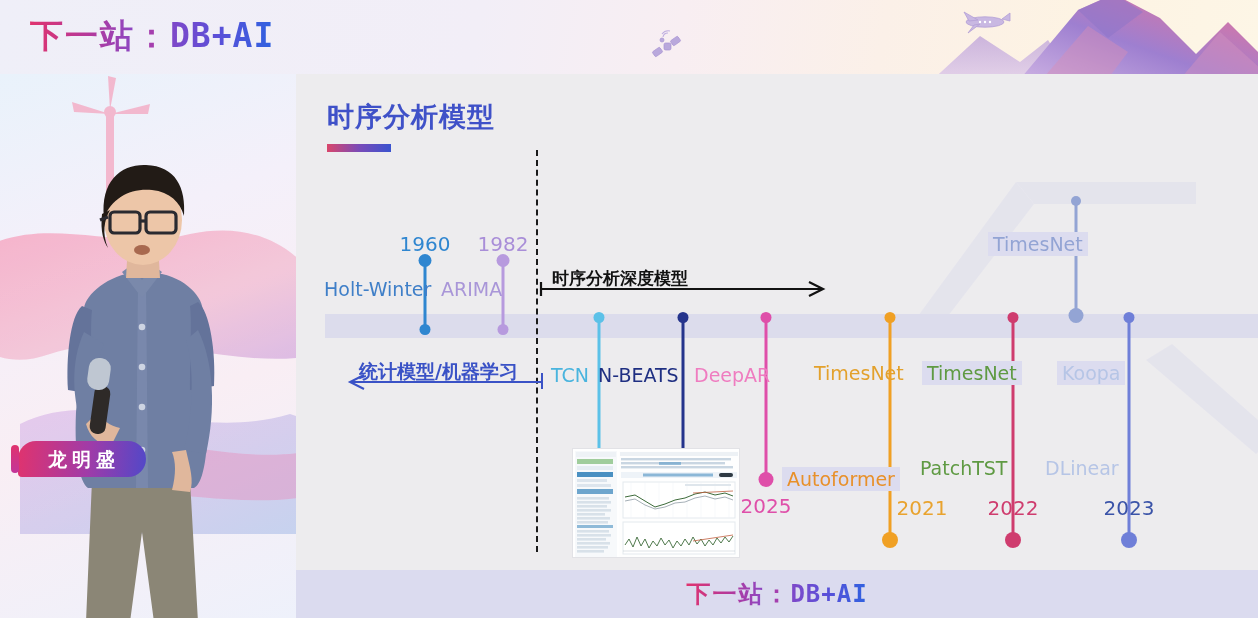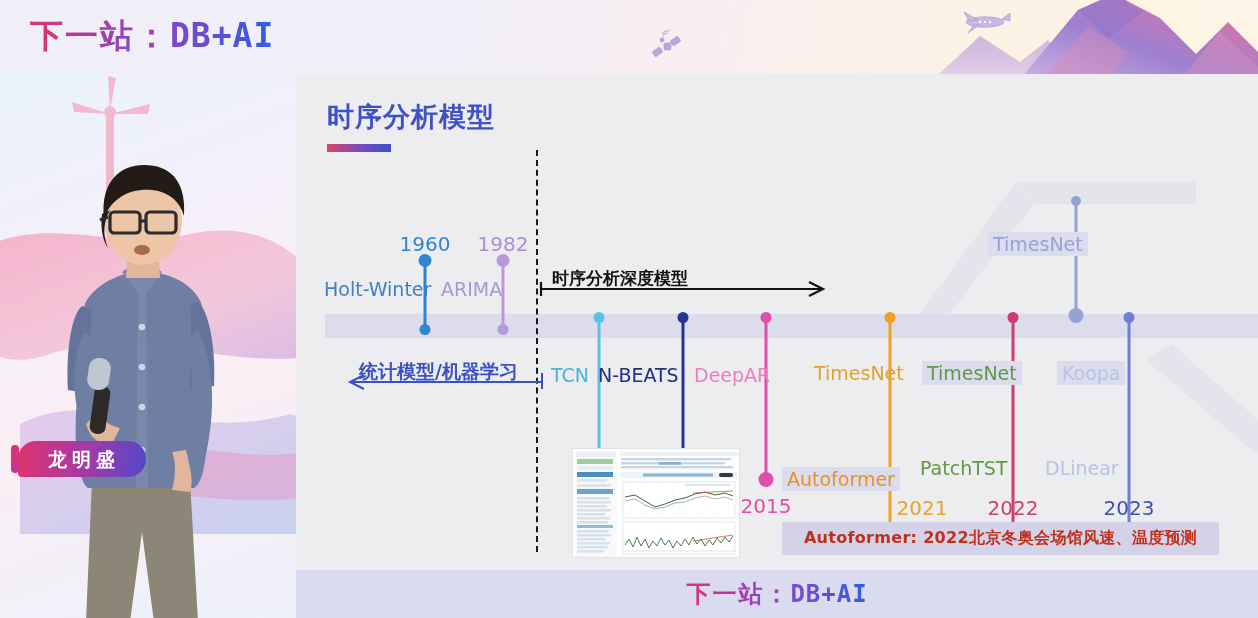--- a/index.html
+++ b/index.html
@@ -315,21 +315,21 @@
       <div class="m-dot-bot" style="top:398px; width:15px; height:15px; background:#25348c;"></div>
       <div class="m-name" style="left:-85px; top:290px; color:#1f2f82;">N-BEATS</div>
       <div class="m-year" style="top:420px; color:#283a96;">2019</div>
     </div>
 
     <div class="marker" style="left:470px; top:0;">
       <div class="m-stem" style="top:244px; height:160px; background:#df4fa9;"></div>
       <div class="m-dot-top" style="top:238px; width:11px; height:11px; background:#df4fa9;"></div>
       <div class="m-dot-bot" style="top:398px; width:15px; height:15px; background:#df4fa9;"></div>
       <div class="m-name" style="left:-72px; top:290px; color:#ef7cc0;">DeepAR</div>
-      <div class="m-year" style="top:420px; color:#df4fa9;">2015</div>
+      <div class="m-year" style="top:420px; color:#df4fa9;">2025</div>
     </div>
 
     <div class="marker" style="left:594px; top:0;">
       <div class="m-stem" style="top:244px; height:222px; background:#f0a024;"></div>
       <div class="m-dot-top" style="top:238px; width:11px; height:11px; background:#f0a024;"></div>
       <div class="m-dot-bot" style="top:458px; width:16px; height:16px; background:#f0a024;"></div>
       <div class="m-name" style="left:-76px; top:288px; color:#e3a12c;">TimesNet</div>
       <div class="m-name hl" style="left:-108px; top:383px; color:#e8902a;margin-top:10px;">Autoformer</div>
       <div class="m-year" style="top:422px; color:#e9a32e;margin-left:32px;">2021</div>
     </div>
@@ -420,23 +420,20 @@
 
         <rect x="50" y="73" width="112" height="32" fill="#fff" stroke="#e4e9ee"></rect>
         <path d="M52 96 L56 90 L60 98 L64 88 L68 97 L72 90 L76 99 L80 92 L84 97 L88 89 L92 96 L96 91 L100 99 L104 92 L108 97 L112 90 L116 96 L120 88 L124 95 L128 90 L132 97 L136 91 L140 96 L144 89 L148 94 L152 88 L156 93 L160 87" fill="none" stroke="#3d6b3a" stroke-width=".9"></path>
         <path d="M120 92 L160 86" fill="none" stroke="#c06040" stroke-width=".8"></path>
         <g stroke="#aeb8c0" stroke-width=".4">
           <path d="M50 102 L162 102"></path>
         </g>
       </svg>
     </div>
 
-    <div class="redbanner">
-      <span>Autoformer: 2022北京冬奥会场馆风速、温度预测</span>
-    </div>
 
     <div class="footer">
       <div class="logo-top">
         <span class="logo-cn">下一站</span><span class="logo-colon">：</span><span class="logo-en">DB+AI</span>
       </div>
     </div>
 
   </div>
 </div>
 

